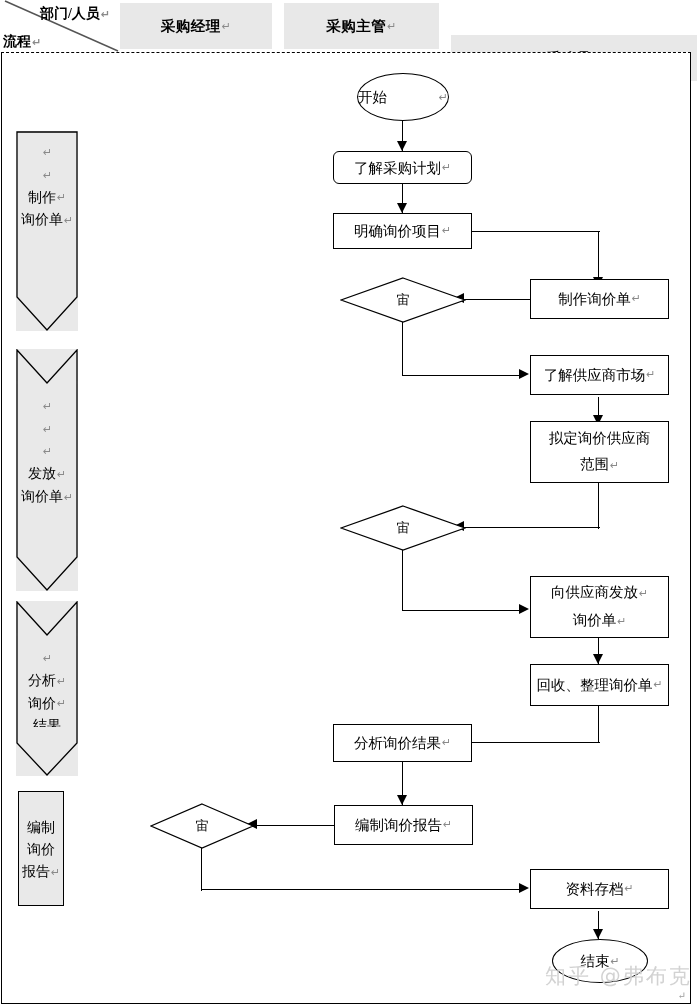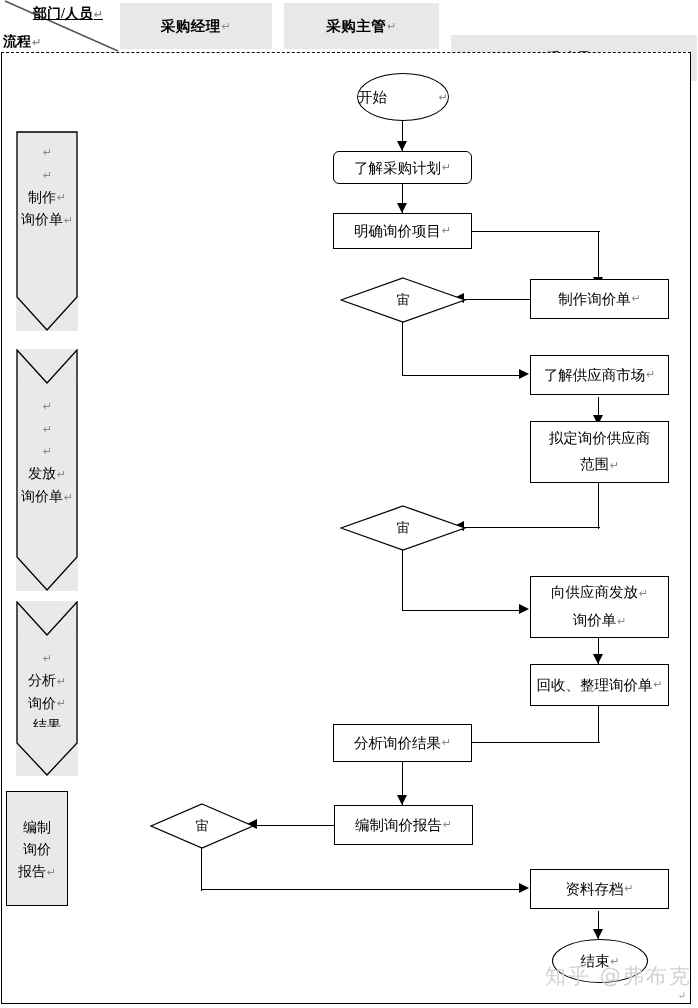--- a/index.html
+++ b/index.html
@@ -43,25 +43,24 @@
     background:#fff;
     overflow:hidden;
   }
   .corner .diag{
     position:absolute;
     left:0; top:0;
     width:120px; height:52px;
   }
   .corner .lbl-top{
     position:absolute;
-    right:17px; top:5px;
+    right:10px; top:5px;
     font-size:14px;
     font-weight:bold;
     white-space:nowrap;
-    text-decoration:underline;
   }
   .corner .lbl-bot{
     position:absolute;
     left:3px; bottom:1px;
     font-size:14px;
     font-weight:bold;
     white-space:nowrap;
   }
   .pil{
     color:#8a8a8a;
@@ -234,21 +233,21 @@
         <polygon points="1,1 31,34 61,1 61,142 31,174 1,142" fill="#e9e9e9" stroke="#000" stroke-width="1.3"></polygon>
       </svg>
       <div class="phase-text" style="top:46px;">
         <div><span class="pil">↵</span></div>
         <div><span>分析</span><span class="pil">↵</span></div>
         <div><span>询价</span><span class="pil">↵</span></div>
         <div style="overflow:hidden;height:12px;"><span>结果</span></div>
       </div>
     </div>
 
-    <div class="phase phase-rect" style="left:4px;top:738px;width:62px;height:115px;">
+    <div class="phase phase-rect" style="left:16px;top:738px;width:46px;height:115px;">
       <div class="phase-text" style="top:25px;">
         <div><span>编制</span></div>
         <div><span>询价</span></div>
         <div><span>报告</span><span class="pil">↵</span></div>
       </div>
     </div>
 
     <div class="ln lv" style="left:400px;top:68px;height:30px;"></div>
     <div class="arrow a-down" style="left:395px;top:88px;"></div>
 

